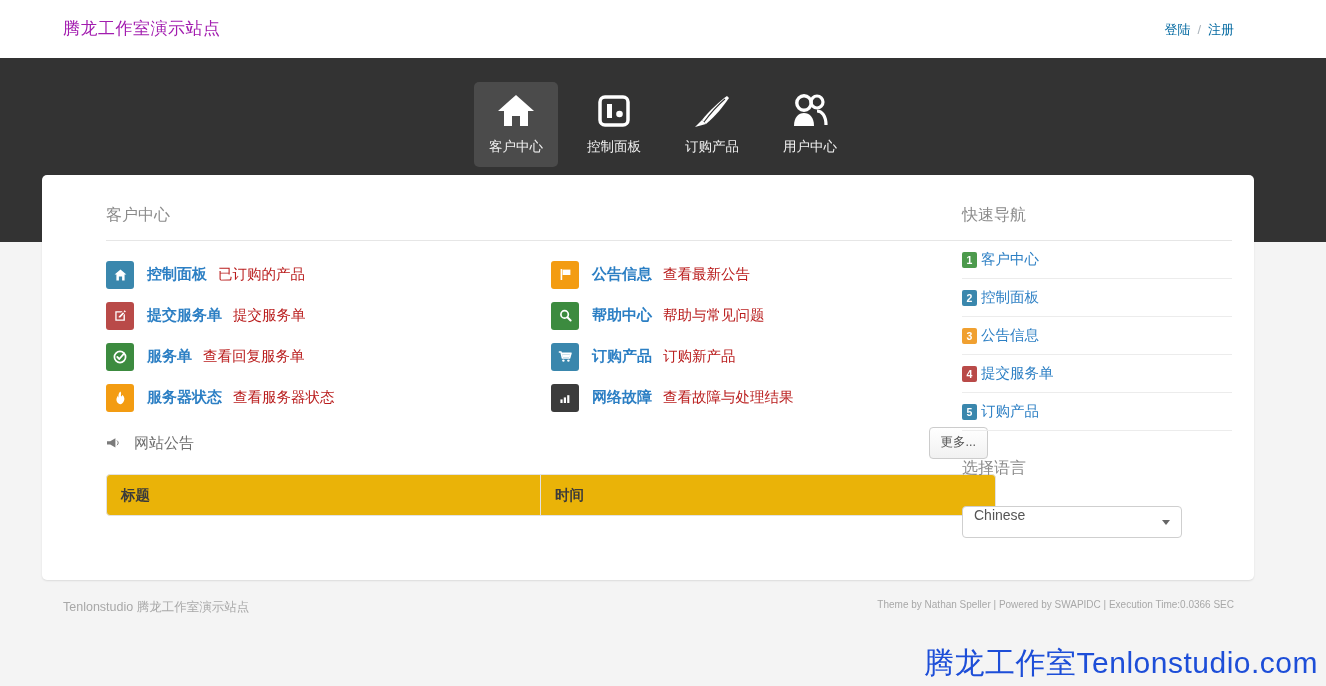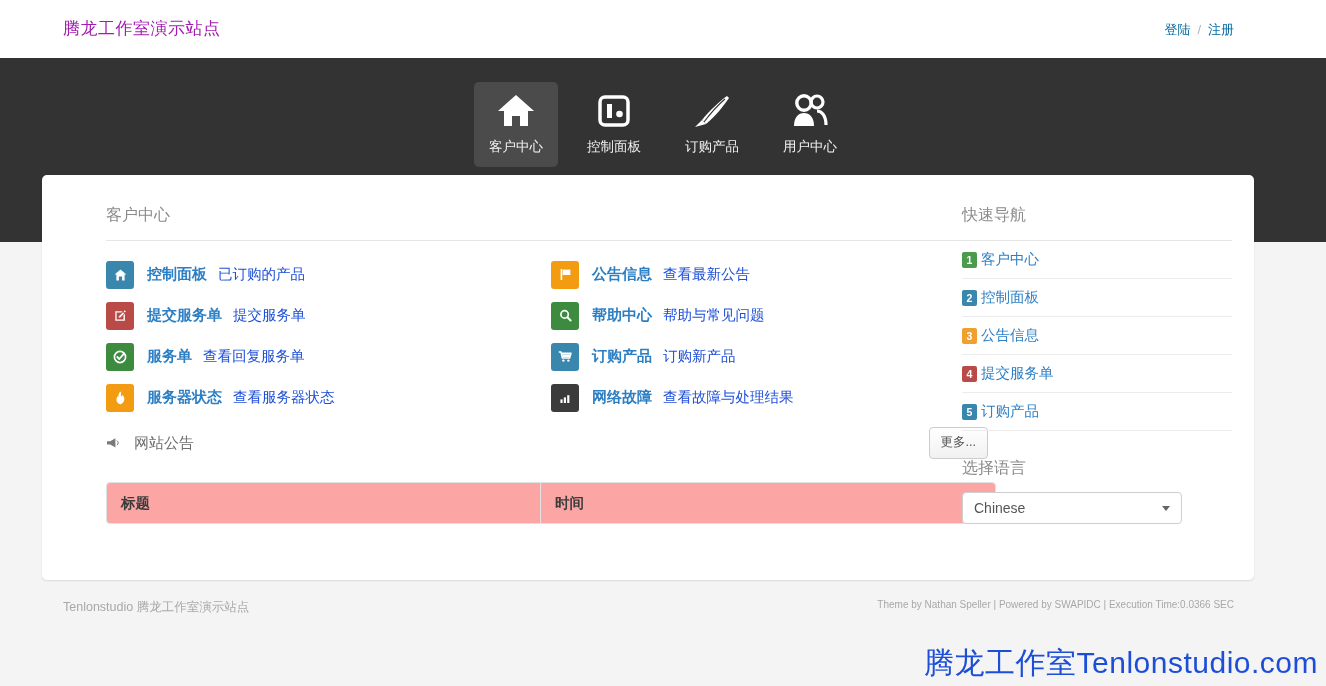--- a/index.html
+++ b/index.html
@@ -80,42 +80,42 @@
   }
   .sc-icon {
     width: 28px; height: 28px; border-radius: 3px; flex: 0 0 28px;
     display: flex; align-items: center; justify-content: center;
     color: #fff;
   }
   .sc-icon svg { display: block; }
   .sc-title {
     font-size: 15px; font-weight: bold; color: #2c7fc4; margin-left: 13px;
   }
-  .sc-desc { font-size: 14.5px; color: #1d4ed8; margin-left: 11px; }
+  .sc-desc { font-size: 14.5px; color: #b91c1c; margin-left: 11px; }
 
   
   .ann-head {
     position: relative; margin: 16px 0 0 42px; width: 890px; height: 32px;
   }
   .ann-title {
     font-size: 15px; color: #6f6f6f; display: flex; align-items: center; gap: 6px;
   }
   .megaphone { margin-right: 7px; display: block; }
   .more-btn {
     position: absolute; right: 8px; top: -7px;
     padding: 6px 11px 7px 11px;
     font-size: 12.5px; color: #555;
     background: linear-gradient(#ffffff, #f1f1f1);
     border: 1px solid #cccccc; border-radius: 4px; cursor: pointer;
     font-family: "Liberation Sans", sans-serif;
   }
   .table {
-    margin: 16px 0 0 42px; width: 890px;
+    margin: 8px 0 0 42px; width: 890px;
     border: 1px solid #e2e2e2; border-radius: 4px; overflow: hidden;
-    background: #fca5a5;
+    background: #eab308;
   }
   .thead { display: flex; height: 40px; }
   .th {
     font-size: 14.5px; font-weight: bold; color: #3b3b3b;
     display: flex; align-items: center; padding-left: 14px;
   }
   .th.c1 { width: 434px; border-right: 1px solid #e2e2e2; }
   .th.c2 { flex: 1; }
 
   
@@ -127,23 +127,23 @@
   .qn-badge {
     width: 15px; height: 16px; border-radius: 2px; color: #fff;
     font-size: 10.5px; font-weight: bold;
     display: flex; align-items: center; justify-content: center;
     flex: 0 0 15px;
   }
   .qn-label { font-size: 14.5px; color: #2c7fc4; margin-left: 4px; }
 
   .lang-title { font-size: 16px; color: #8b8b8b; margin-top: 27px; }
   .select {
-    margin-top: 13px; width: 220px; height: 32px;
+    margin-top: 27px; width: 220px; height: 32px;
     border: 1px solid #cfcfcf; border-radius: 4px; background: #fff;
-    display: flex; align-items: center; position: relative; cursor: pointer;
+    display: flex; position: relative; cursor: pointer;
   }
   .select-value { font-size: 14px; color: #555; padding-left: 11px; }
   .caret {
     position: absolute; right: 11px; top: 13px;
     width: 0; height: 0;
     border-left: 4px solid transparent; border-right: 4px solid transparent;
     border-top: 5px solid #666;
   }
 
   

